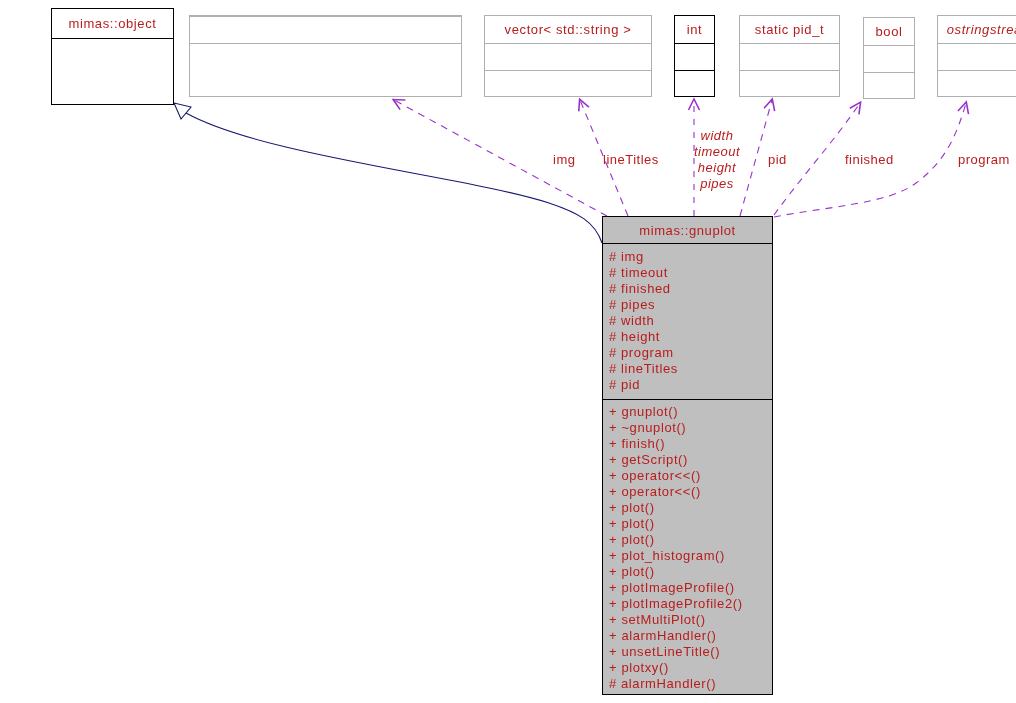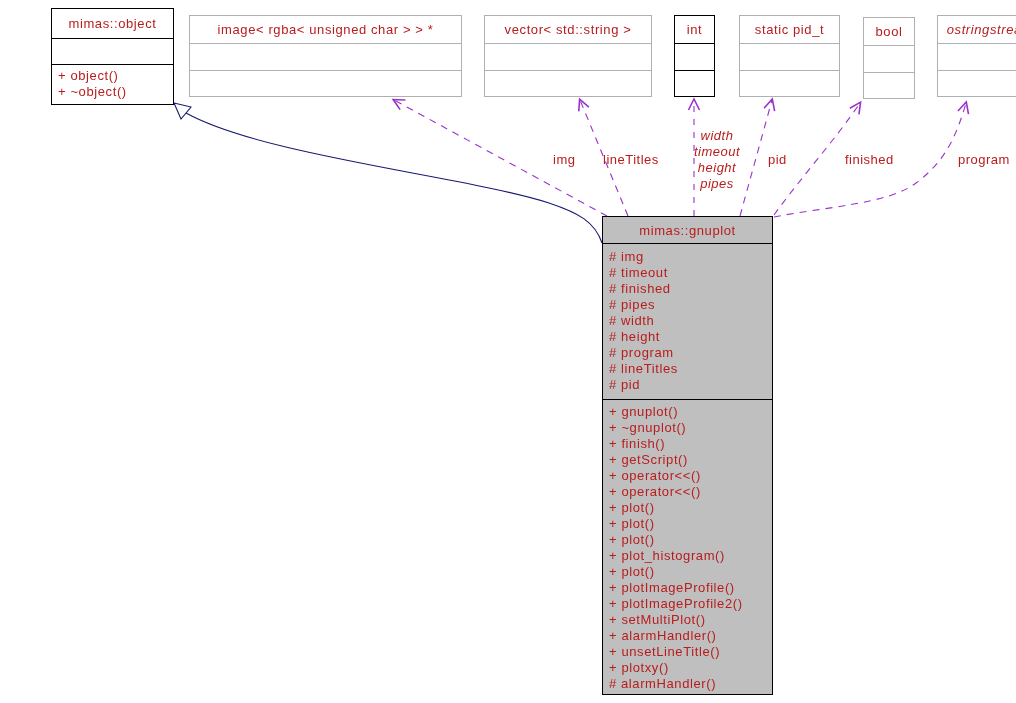--- a/index.html
+++ b/index.html
@@ -50,28 +50,23 @@
     <path d="M730,215 C755,180 791,140 816,103" stroke="#9932cc" stroke-width="1.1" fill="none" stroke-dasharray="7,6" marker-end="url(#openArrow)"></path>
     <path d="M730,217 C780,207 845,204 872,183 C902,161 913,134 922,103" stroke="#9932cc" stroke-width="1.1" fill="none" stroke-dasharray="7,6" marker-end="url(#openArrow)"></path>
 
     <path d="M142,113 C220,156 420,176 505,203 C535,213 551,222 558,243" stroke="#191970" stroke-width="1.1" fill="none"></path>
     <polygon points="130,103 137,119 147,107" fill="#ffffff" stroke="#191970" stroke-width="1.1"></polygon>
   </svg>
 
   <div class="uml-box black" style="left:7px;top:8px;width:123px;height:97px;">
     <div class="uml-title" style="height:29px;">mimas::object</div>
     <div class="uml-sec" style="height:26px;"></div>
-    <div class="uml-sec members" style="height:40px;padding-top:3px;">
-        <div class="member">+ object()</div>
-        <div class="member">+ ~object()</div>
-      </div>
   </div>
 
   <div class="uml-box" style="left:145px;top:15px;width:273px;height:82px;">
-    <div class="uml-title" style="height:27px;">image&lt; rgba&lt; unsigned char &gt; &gt; *</div>
     <div class="uml-sec" style="height:27px;"></div>
     <div class="uml-sec" style="height:26px;"></div>
   </div>
 
   <div class="uml-box" style="left:440px;top:15px;width:168px;height:82px;">
     <div class="uml-title" style="height:27px;">vector&lt; std::string &gt;</div>
     <div class="uml-sec" style="height:27px;"></div>
     <div class="uml-sec" style="height:26px;"></div>
   </div>
 

